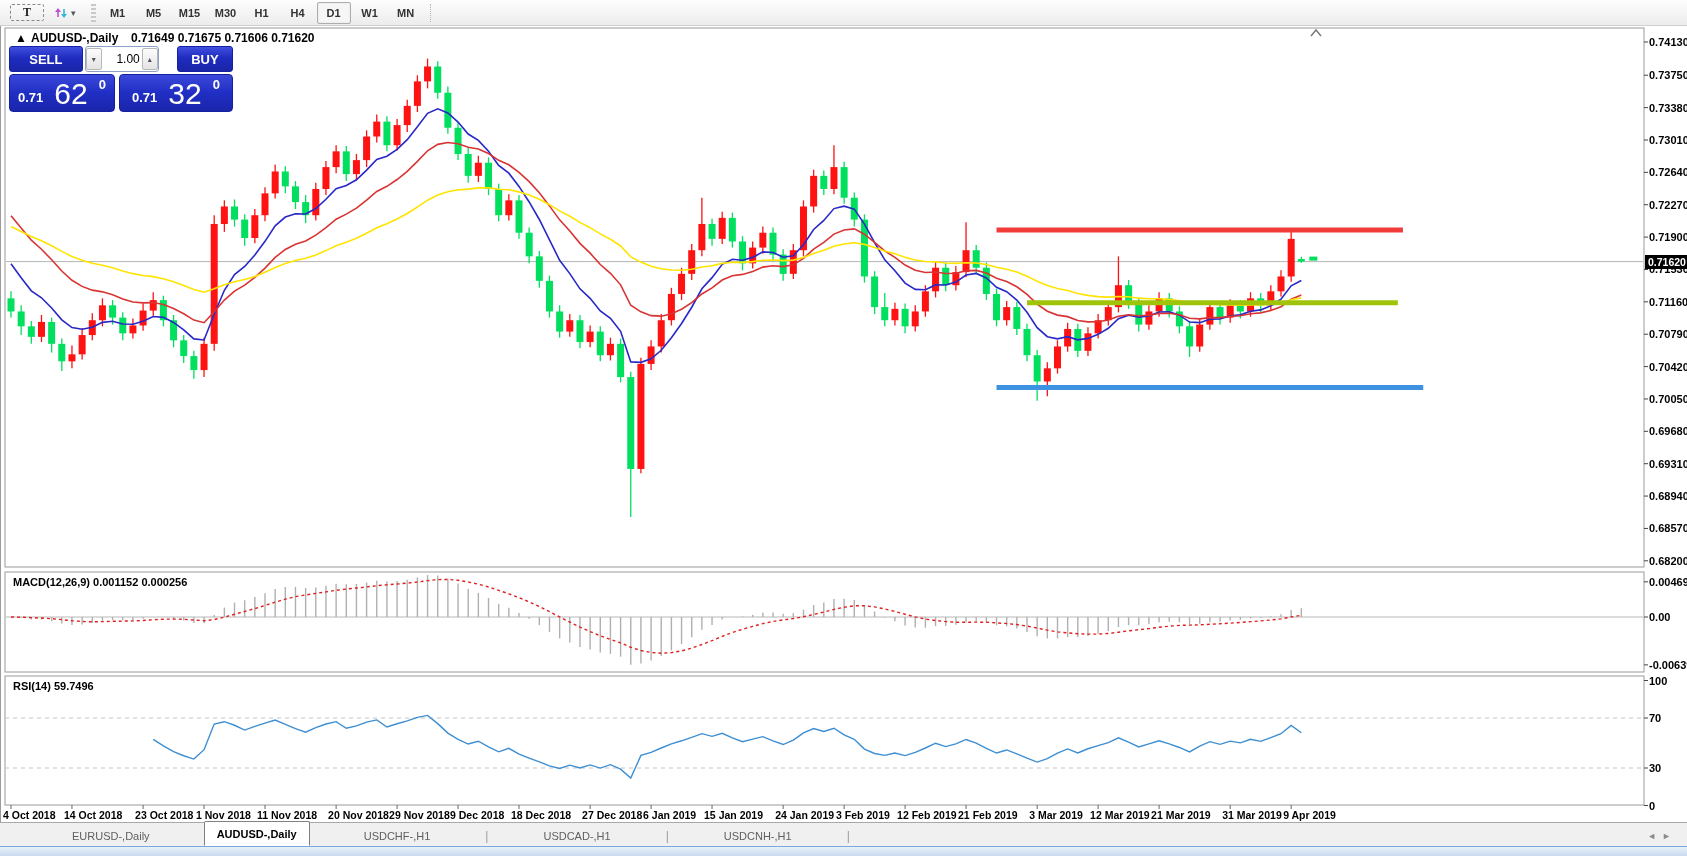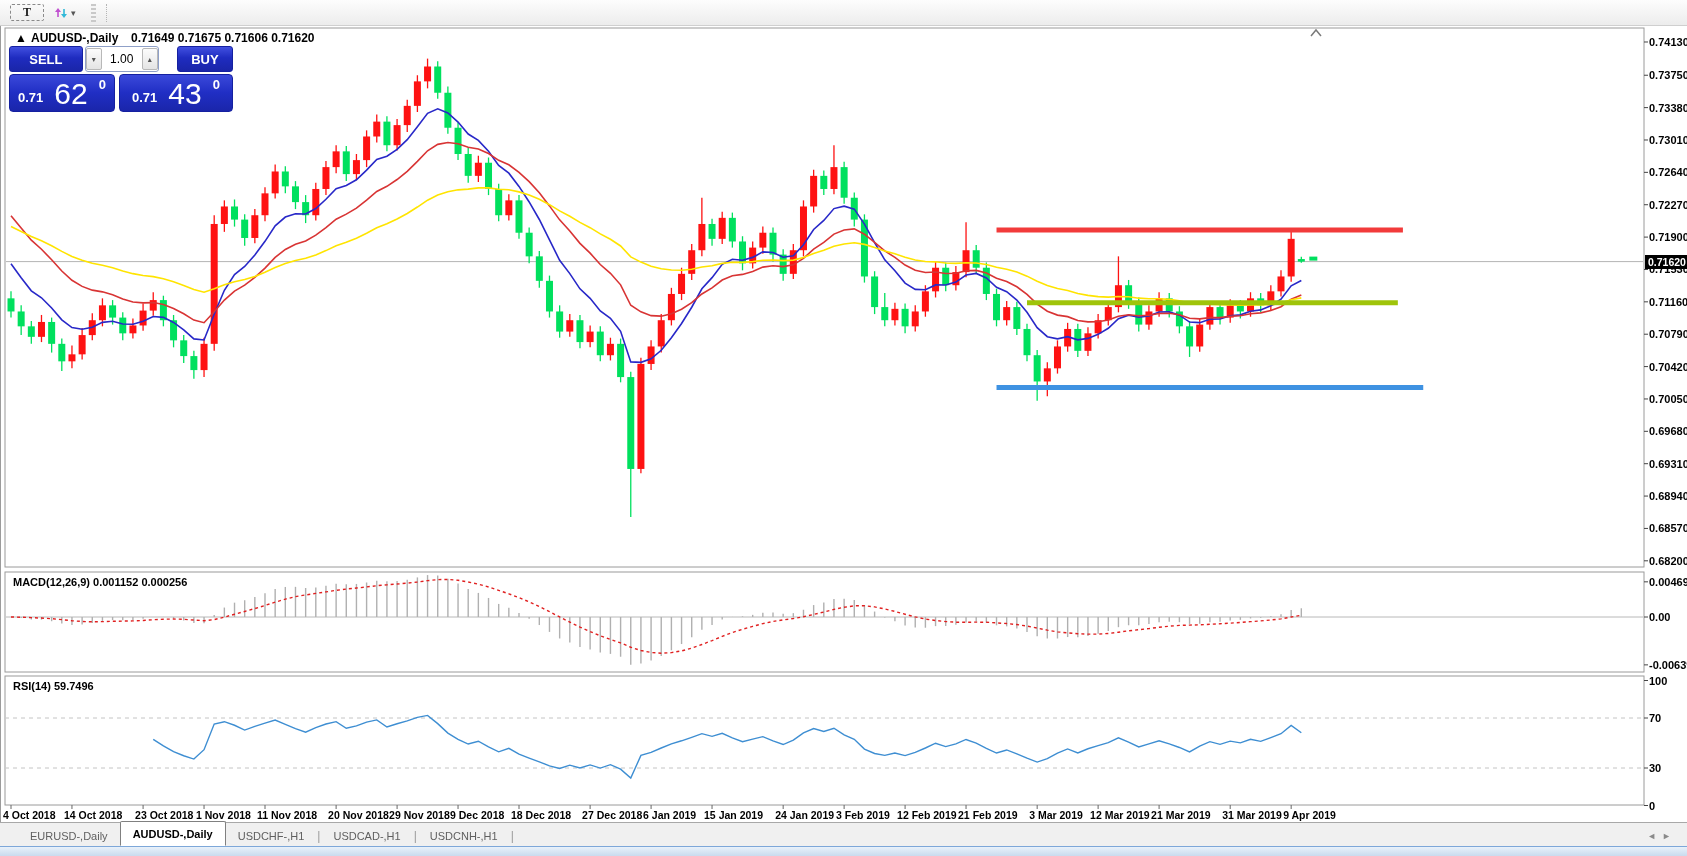--- a/index.html
+++ b/index.html
@@ -22,30 +22,30 @@
   .date-t{font-size:10.5px;font-weight:700;fill:#000;}
   .tag-t{font-size:10.5px;font-weight:700;fill:#fff;}
   
   .trade{position:absolute;left:8px;top:20px;width:224px;}
   .trow{display:flex;height:26px;}
   .btn-blue{background:linear-gradient(#4150e0,#1f2cc0 45%,#1a25a8);color:#fff;border:1px solid #1520a0;border-radius:3px;font-size:13px;font-weight:700;display:flex;align-items:center;justify-content:center;cursor:pointer;}
   .sellb{width:82px;}
   .buyb{width:62px;margin-left:18px;}
   .spin{width:74px;height:24px;background:#fff;border:1px solid #8fa0c8;border-radius:3px;margin-left:2px;display:flex;align-items:center;}
   .spin button{width:16px;height:22px;border:1px solid #b8b8b8;background:linear-gradient(#fcfcfc,#e4e4e4);font-size:8px;color:#555;padding:0;border-radius:2px;}
-  .spin input{width:36px;border:0;outline:0;font-size:12px;text-align:center;padding:0 2px;font-family:"Liberation Sans",sans-serif;}
+  .spin input{width:36px;border:0;outline:0;font-size:12px;text-align:right;padding:0 2px;font-family:"Liberation Sans",sans-serif;}
   .prow{display:flex;margin-top:2px;height:38px;}
   .pbox{background:linear-gradient(#3a49da,#202ec4 50%,#1a25aa);border:1px solid #1520a0;border-radius:4px;color:#fff;display:flex;align-items:flex-end;justify-content:center;padding-bottom:3px;cursor:pointer;}
   .pbox.l{width:104px;}
   .pbox.r{width:112px;margin-left:4px;}
   .p-sm{font-size:13px;font-weight:700;margin-bottom:3px;text-align:right;}
   .p-big{font-size:30px;line-height:28px;margin:0 11px;}
   .p-sup{font-size:13px;font-weight:700;align-self:flex-start;margin-top:2px;}
   
-  .tabbar{position:absolute;left:0;top:822px;width:1687px;height:24px;background:#f0f0f0;border-top:1px solid #a8a8a8;display:flex;align-items:flex-end;box-sizing:border-box;}
+  .tabbar{position:absolute;left:0;top:822px;width:1687px;height:24px;background:#f0f0f0;border-top:1px solid #a8a8a8;display:flex;align-items:flex-end;box-sizing:border-box;gap:42px;}
   .tab{height:21px;display:flex;align-items:center;padding:0 12px;font-size:11px;color:#5f5f5f;cursor:pointer;white-space:nowrap;}
   .tab.active{background:#fff;border:1px solid #808080;border-bottom:1px solid #fff;color:#000;font-weight:700;height:23px;border-radius:2px 2px 0 0;margin-top:-2px;}
   .tabsep{color:#9a9a9a;font-size:12px;margin:0 1px 3px 1px;}
   .tabspacer{flex:1;}
   .tabnav{color:#8a8a8a;font-size:9px;margin:0 10px 5px 0;letter-spacing:6px;}
   .statusbar{position:absolute;left:0;top:846px;width:1687px;height:10px;background:linear-gradient(#e9f1fa,#c9dbee);border-top:1px solid #7da7d9;box-sizing:border-box;}
 </style>
 </head>
 <body>
 
@@ -58,20 +58,31 @@
         <svg width="14" height="14" viewBox="0 0 14 14">
             <polygon points="4,2 7,6 1,6" fill="#c050d0"></polygon>
             <rect x="3.2" y="6" width="1.6" height="5" fill="#c050d0"></rect>
             <polygon points="10,12 13,8 7,8" fill="#30b8d8"></polygon>
             <rect x="9.2" y="3" width="1.6" height="5" fill="#30b8d8"></rect>
           </svg>
       </span>
       <span class="caret">▾</span>
     </div>
     <div class="grip"></div>
+    <div id="tf-buttons" style="display:flex;">
+        <div class="tbtn">M1</div>
+        <div class="tbtn">M5</div>
+        <div class="tbtn">M15</div>
+        <div class="tbtn">M30</div>
+        <div class="tbtn">H1</div>
+        <div class="tbtn">H4</div>
+        <div class="tbtn active">D1</div>
+        <div class="tbtn">W1</div>
+        <div class="tbtn">MN</div>
+      </div>
     <div class="vsep"></div>
   </div>
 
   <div class="chart-area">
     <svg id="chart-svg" width="1687" height="796" viewBox="0 0 1687 796">
       <g id="gen">
           <rect x="4" y="2" width="1639" height="539" fill="#fff" stroke="#9a9a9a" stroke-width="1"></rect>
           <rect x="4" y="546" width="1639" height="100" fill="#fff" stroke="#9a9a9a" stroke-width="1"></rect>
           <rect x="4" y="650" width="1639" height="129" fill="#fff" stroke="#9a9a9a" stroke-width="1"></rect>
           <defs>
@@ -607,21 +618,21 @@
         <div class="btn-blue buyb">BUY</div>
       </div>
       <div class="prow">
         <div class="pbox l">
           <span class="p-sm">0.71</span>
           <span class="p-big">62</span>
           <span class="p-sup">0</span>
         </div>
         <div class="pbox r">
           <span class="p-sm">0.71</span>
-          <span class="p-big">43</span>
+          <span class="p-big">32</span>
           <span class="p-sup">0</span>
         </div>
       </div>
     </div>
   </div>
 
   <div class="tabbar" id="tabbar">
       <div style="width: 18px;"></div>
       <div class="tab">EURUSD-,Daily</div>
       <div class="tab active">AUDUSD-,Daily</div>

